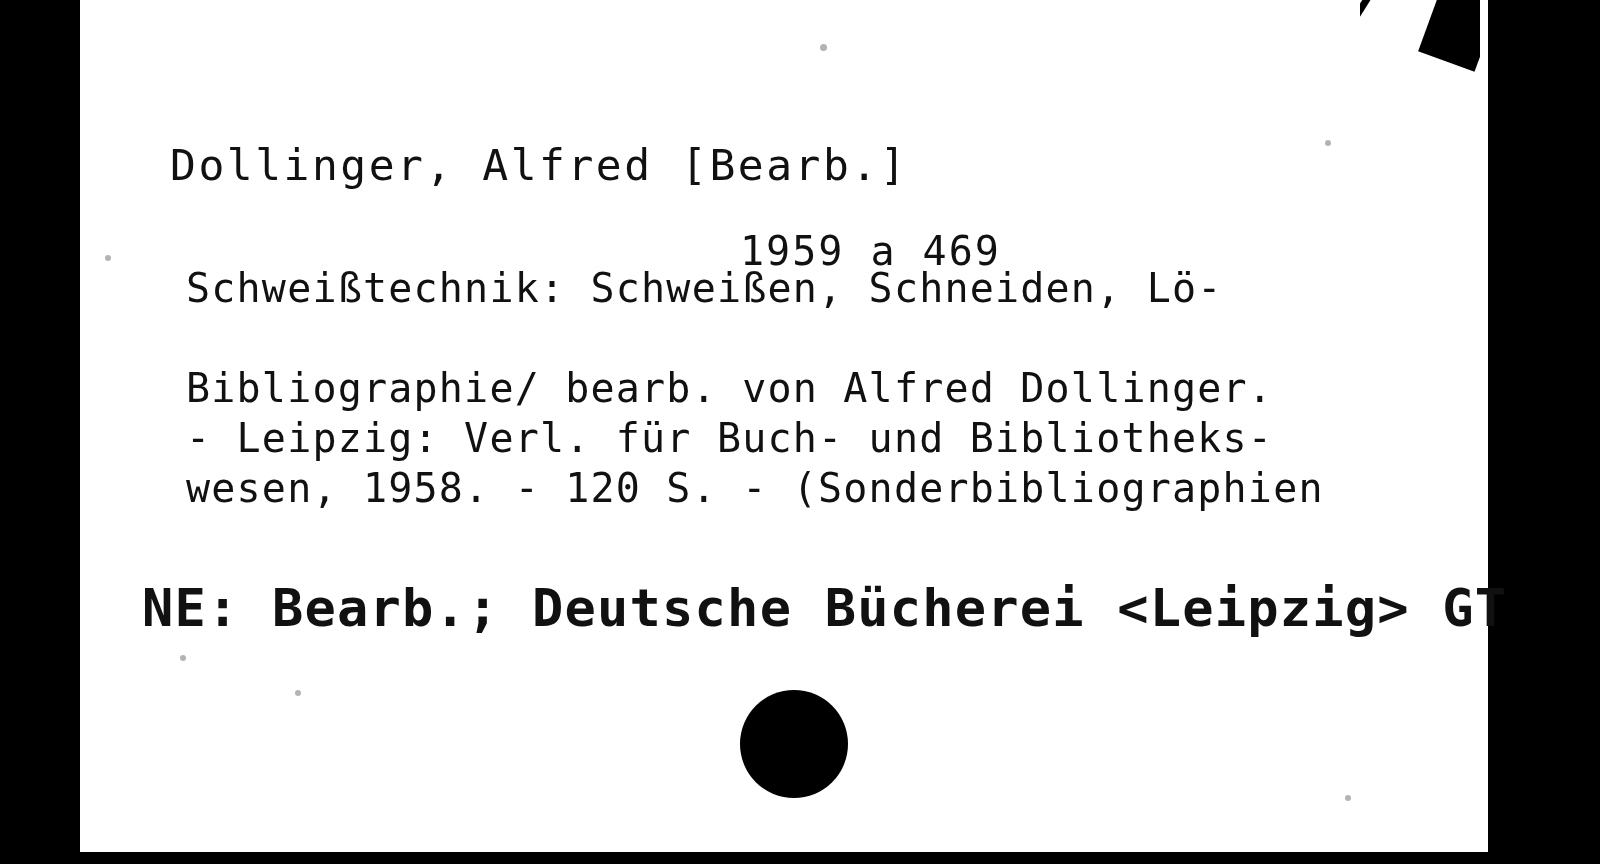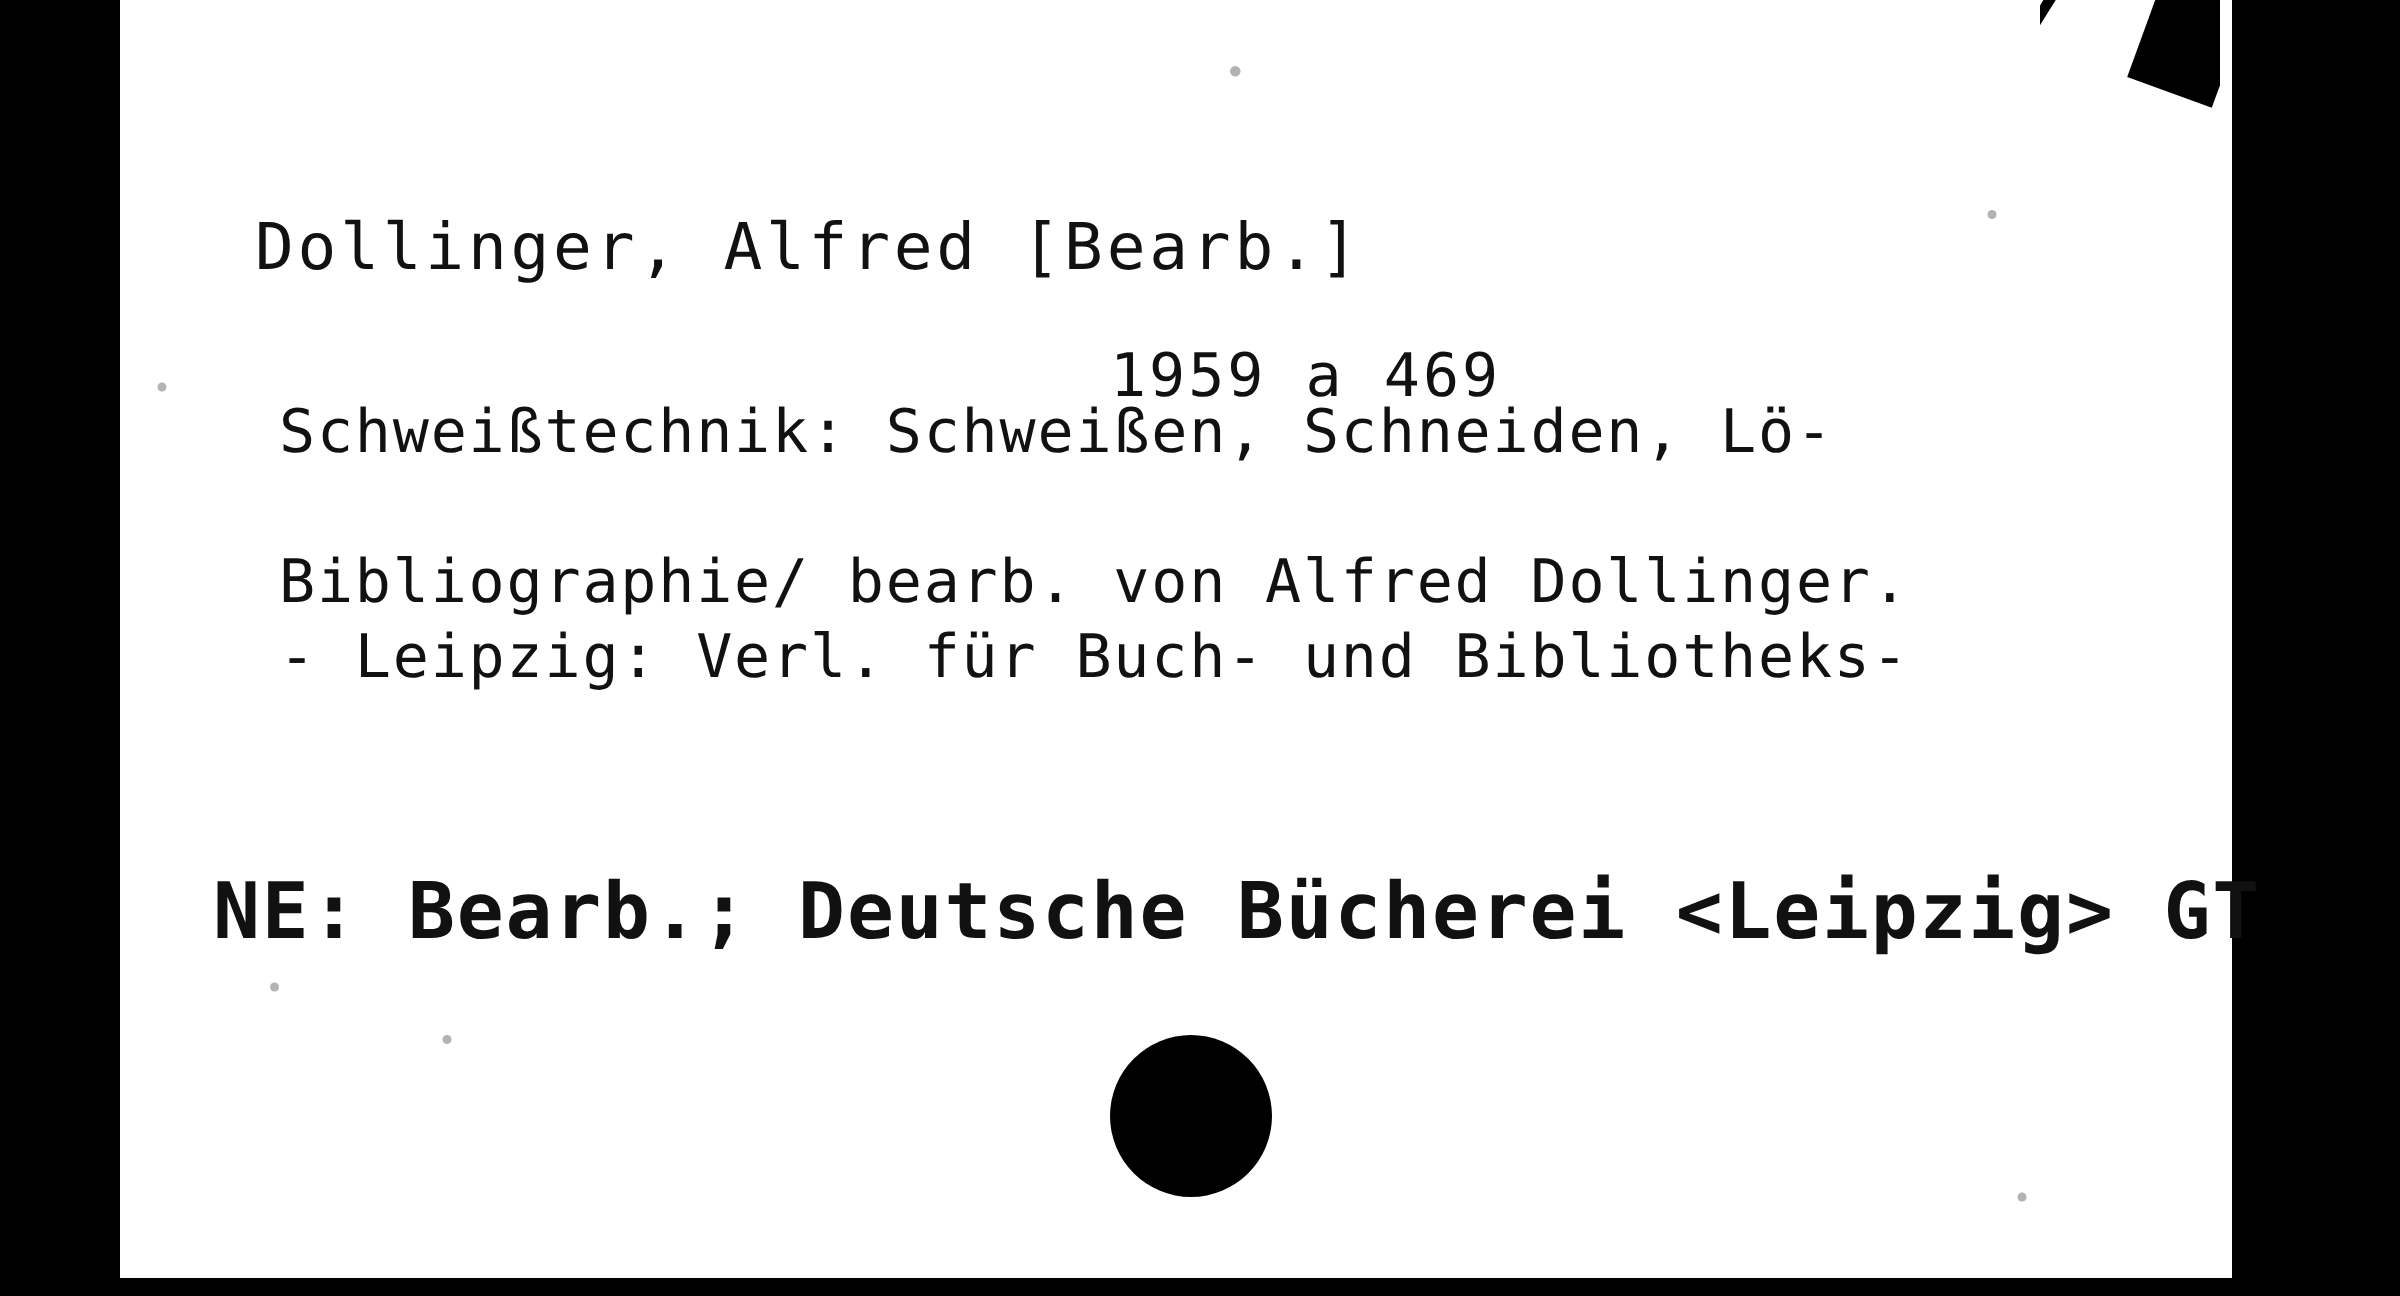--- a/index.html
+++ b/index.html
@@ -136,20 +136,21 @@
 
     <div class="text-layer">
 
       <div class="line" id="author-line">Dollinger, Alfred [Bearb.]</div>
 
       <div class="line" id="shelfmark-line">1959 a 469</div>
 
       <div class="line body-line" id="body-1">Schweißtechnik: Schweißen, Schneiden, Lö-</div>
       <div class="line body-line" id="body-3">Bibliographie/ bearb. von Alfred Dollinger.</div>
       <div class="line body-line" id="body-4">- Leipzig: Verl. für Buch- und Bibliotheks-</div>
+      <div class="line body-line" id="body-5">wesen, 1958. - 120 S. - (Sonderbibliographien</div>
 
       <div class="line" id="ne-line">NE: Bearb.; Deutsche Bücherei &lt;Leipzig&gt; GT</div>
     </div>
 
     <div id="punch-dot"></div>
 
     <div class="speck" style="left:740px; top:44px; width:7px; height:7px;"></div>
     <div class="speck" style="left:1245px; top:140px; width:6px; height:6px;"></div>
     <div class="speck" style="left:25px; top:255px; width:6px; height:6px;"></div>
     <div class="speck" style="left:100px; top:655px; width:6px; height:6px;"></div>

